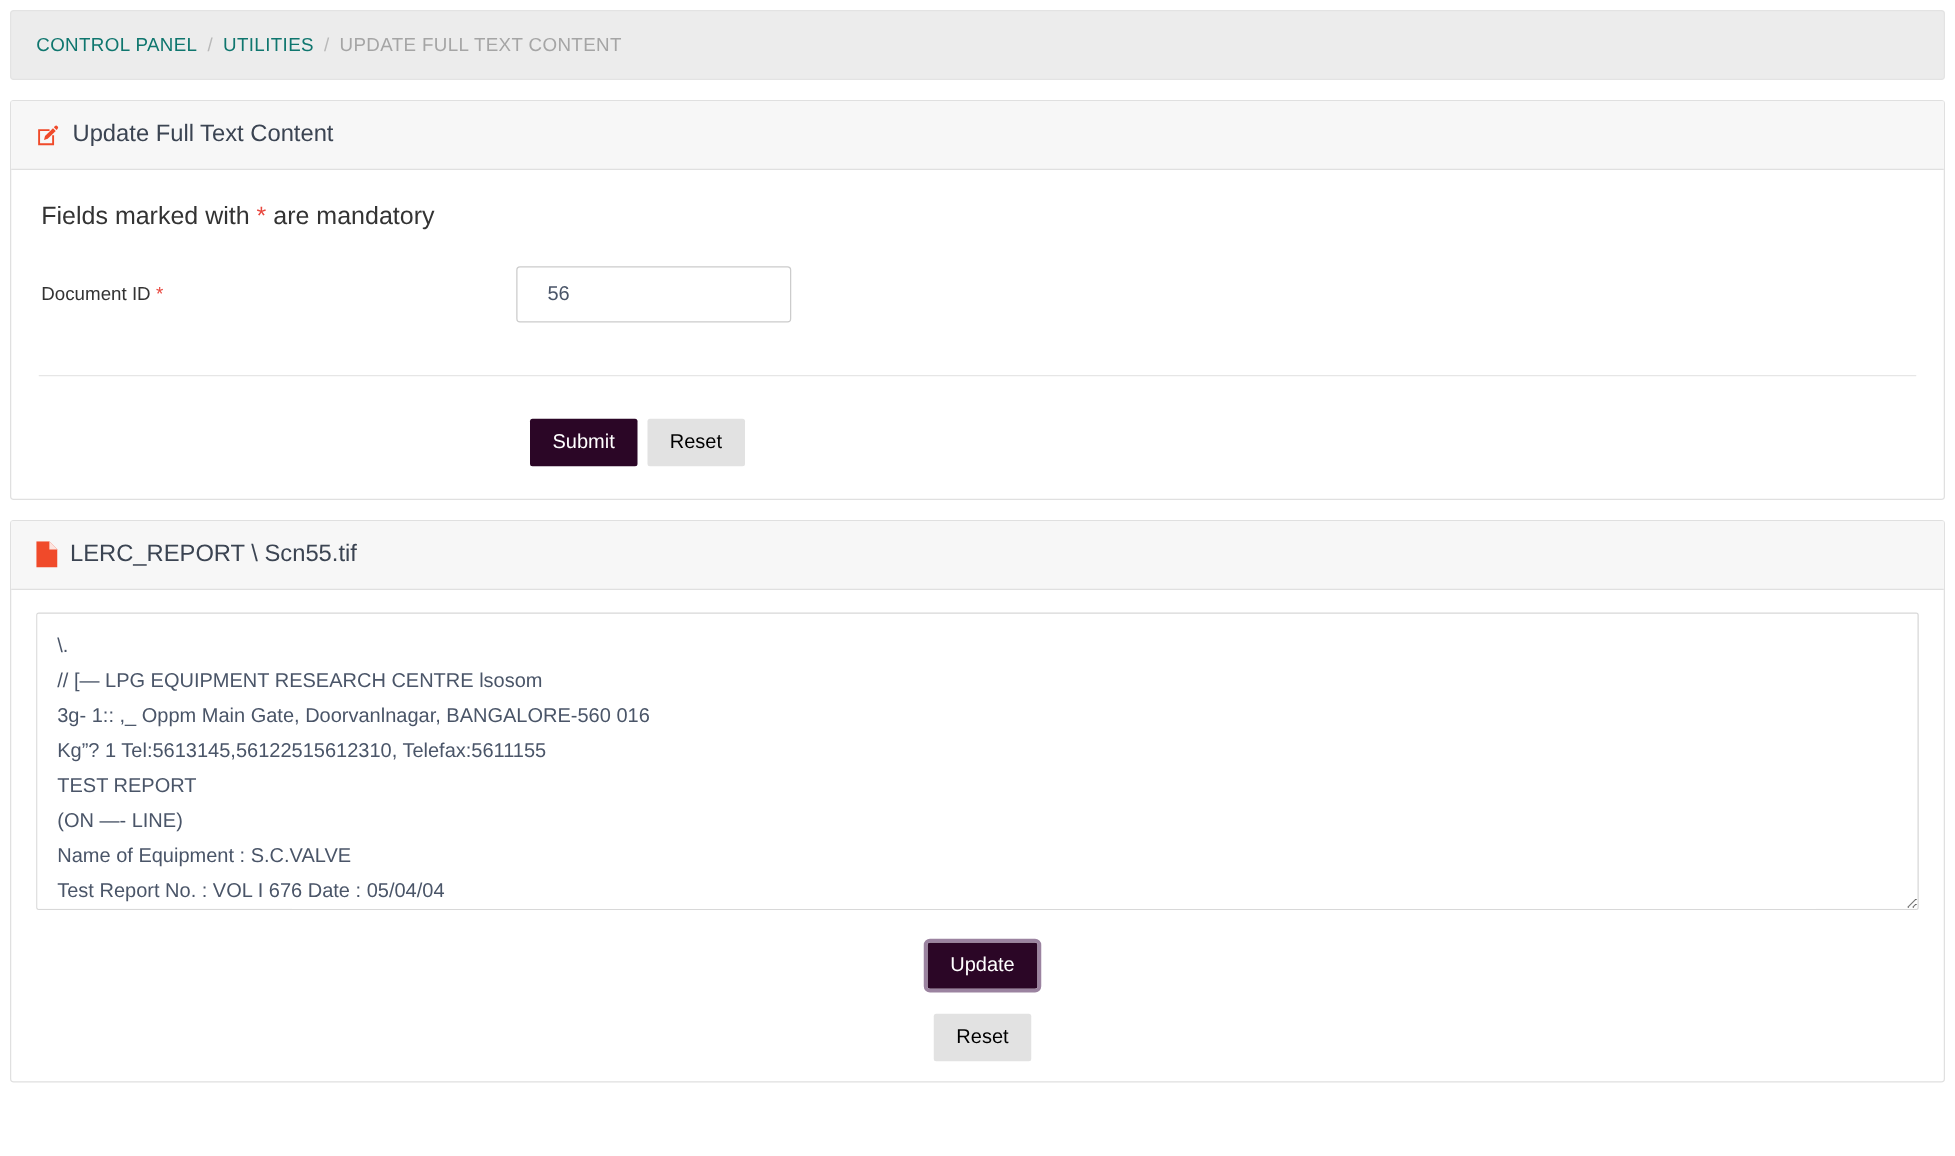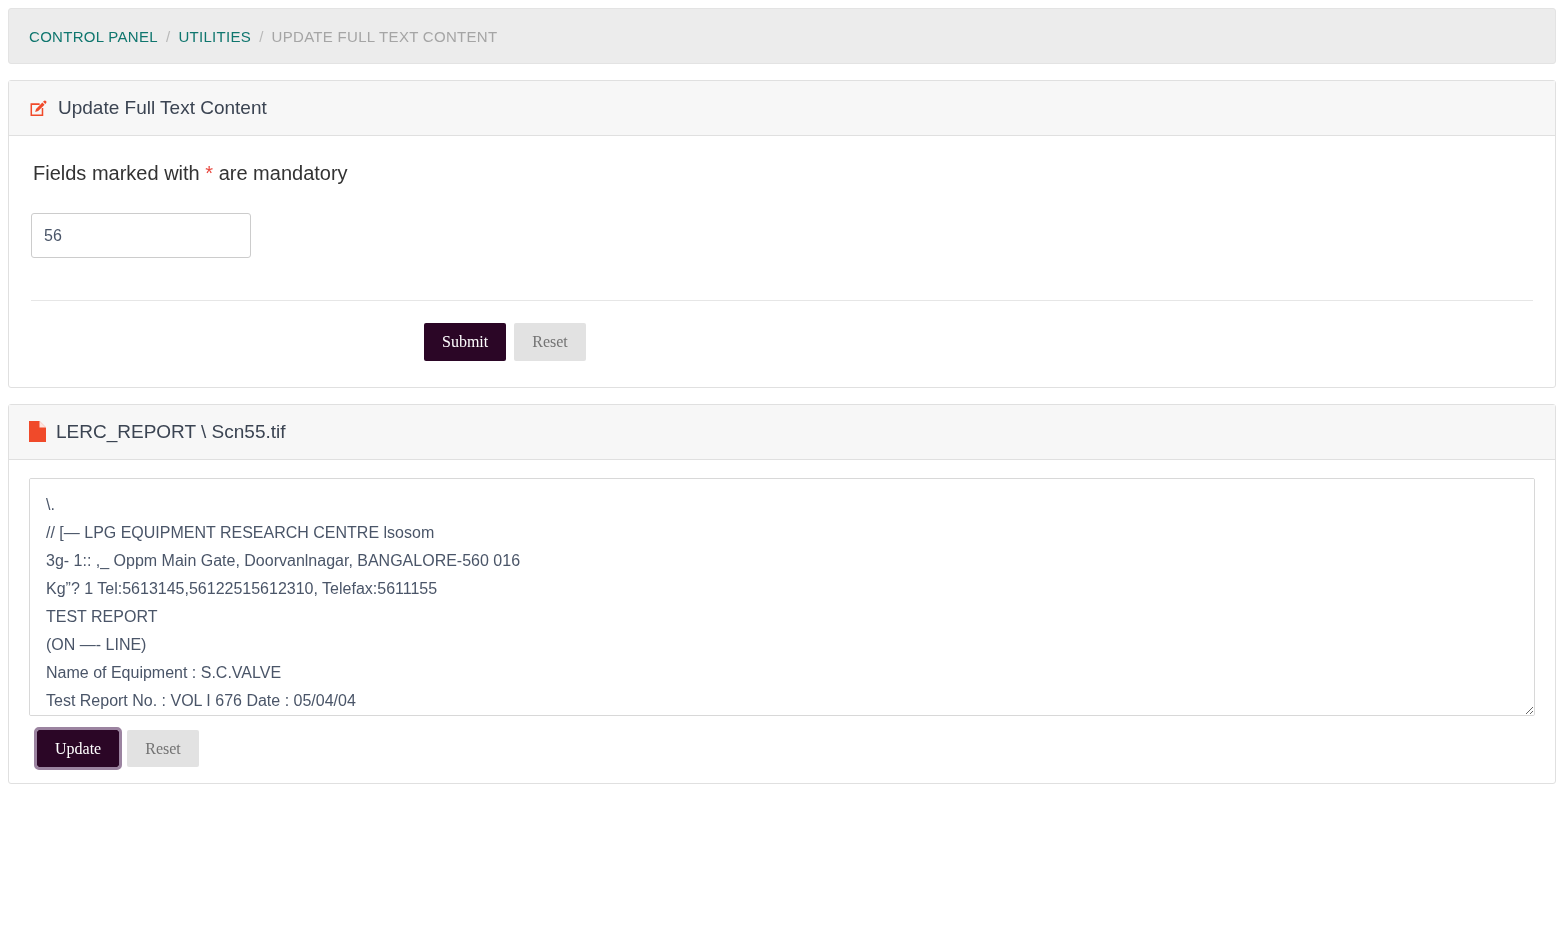--- a/index.html
+++ b/index.html
@@ -96,54 +96,55 @@
     width: 382px;
     font-size: 15px;
     color: #333;
     padding-left: 2px;
   }
   .form-control {
     width: 220px;
     height: 45px;
     border: 1px solid #cccccc;
     border-radius: 3px;
-    padding: 6px 12px;
+    padding: 6px 24px;
     font-size: 16px;
     color: #4a5568;
     font-family: "Liberation Sans", sans-serif;
     background: #fff;
     outline: none;
   }
   .divider {
     border: 0;
     border-top: 1px solid #e6e6e6;
     margin: 24px 0 22px 0;
   }
   .btn-row {
     display: flex;
     align-items: center;
     padding-left: 393px;
     gap: 8px;
   }
   .btn {
-    font-family: Liberation Serif, serif;
+    font-family: Liberation Sans, sans-serif;
     font-size: 16px;
     border: none;
     border-radius: 2px;
     padding: 10px 18px;
     cursor: pointer;
     line-height: 1.1;
+    margin-top: 12px;
   }
   .btn-primary {
     background: #2b0626;
     color: #ffffff;
   }
   .btn-default {
     background: #e2e2e2;
-    color: #737373;
+    color: #000000;
   }
 
   
   .text-panel-body {
     padding: 18px 20px 16px 20px;
     position: relative;
   }
   .textarea-wrap {
     position: relative;
   }
@@ -165,20 +166,21 @@
   }
   .fulltext::-webkit-scrollbar { width: 17px; background: #f1f1f1; }
   .fulltext::-webkit-scrollbar-thumb { background: #b6b6b6; }
 
   .update-btn-row {
     display: flex;
     align-items: center;
     gap: 8px;
     margin-top: 14px;
     padding-left: 8px;
+    flex-direction: column;
   }
   .btn-focus {
     outline: 3px solid #9b83a0;
     outline-offset: 0;
   }
 </style>
 </head>
 <body>
 
 <nav class="breadcrumb-bar">
@@ -200,20 +202,24 @@
     </span>
     <span>Update Full Text Content</span>
   </div>
 
   <div class="panel-body">
     <div class="mandatory-note">
       <span>Fields marked with </span><span class="req">*</span><span> are mandatory</span>
     </div>
 
     <div class="form-row">
+      <label class="form-label">
+        <span>Document ID</span>
+        <span class="req">*</span>
+      </label>
       <input class="form-control" type="text" value="56" style="">
     </div>
 
     <div class="form-row">
     </div>
 
     <hr class="divider">
 
     <div class="btn-row">
       <button class="btn btn-primary">Submit</button>

